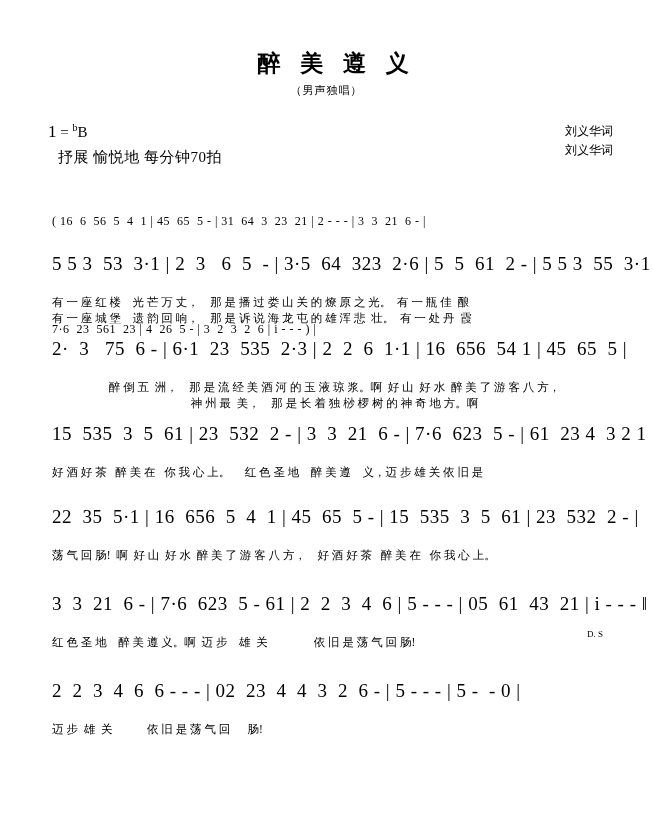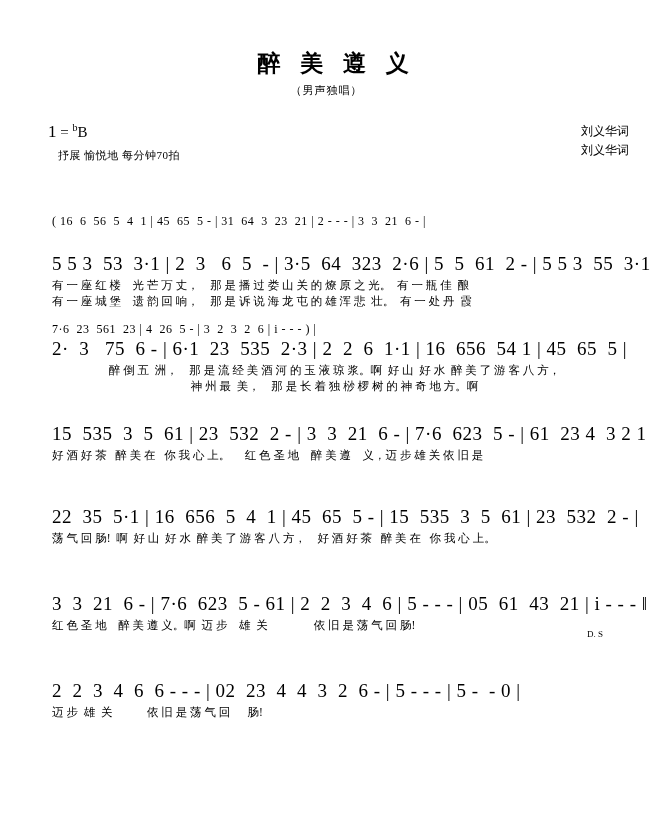--- a/index.html
+++ b/index.html
@@ -32,39 +32,39 @@
   }
   .subtitle {
     text-align: center;
     font-size: 11px;
     letter-spacing: 1px;
     margin-top: 4px;
     color: #000;
   }
   .credits {
     position: absolute;
-    right: 24px;
+    right: 40px;
     top: 74px;
     font-size: 12px;
     line-height: 19px;
     text-align: left;
   }
   .keyblock {
     position: absolute;
     left: 48px;
     top: 74px;
     font-size: 15px;
   }
   .keyblock .k1 { font-family: "Liberation Serif", serif; font-size: 17px; }
   .keyblock sup { font-size: 10px; vertical-align: super; }
   .tempo {
     position: absolute;
     left: 58px;
     top: 100px;
-    font-size: 11px;
+    font-size: 15px;
     letter-spacing: 0.5px;
   }
 
   .staff {
     position: absolute;
     left: 0;
     right: 0;
   }
   .line {
     position: relative;
@@ -78,21 +78,21 @@
     letter-spacing: 0.5px;
     white-space: pre;
     line-height: 22px;
   }
   .lyrics {
     font-family: "Liberation Serif", serif;
     font-size: 11.5px;
     white-space: pre;
     letter-spacing: 0px;
     line-height: 15px;
-    margin-top: 3px;
+    margin-top: 20px;
   }
   .lyrics.second { margin-top: 1px; }
   .intro .notes { font-size: 12px; margin-top: 44px; }
   .ds {
     position: absolute;
     right: 50px;
     font-size: 9px;
     font-family: Liberation Serif, serif;
   }
 </style>

